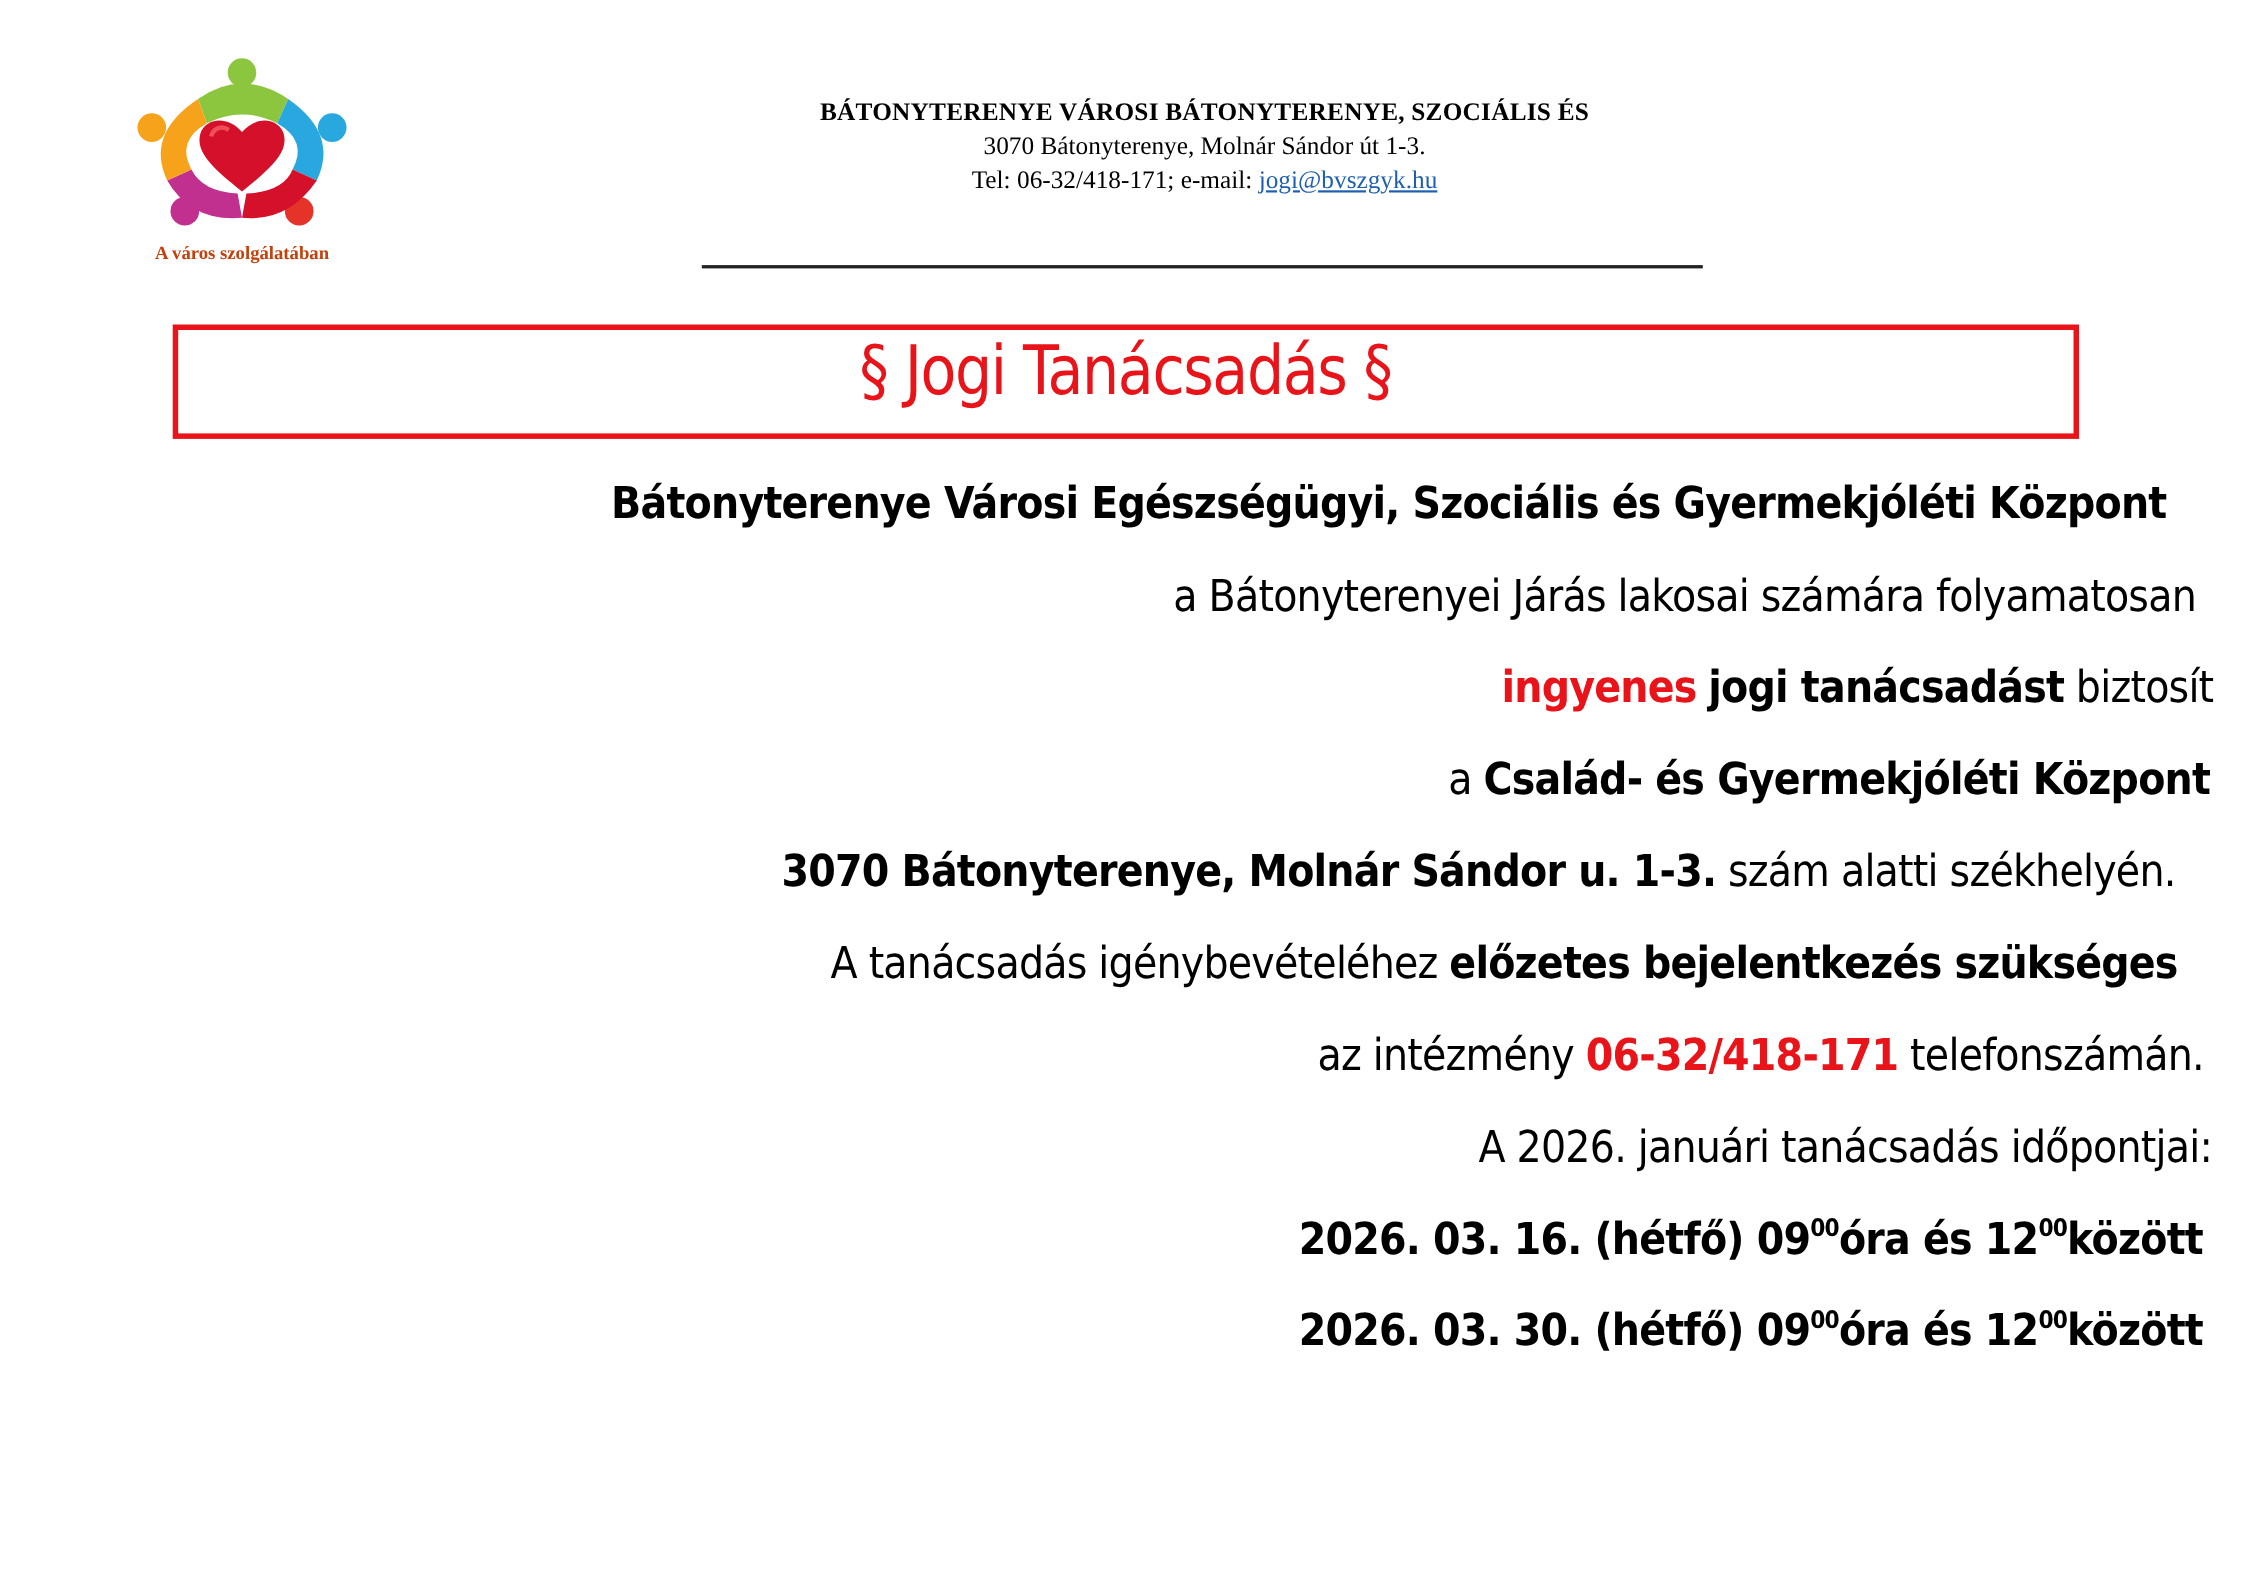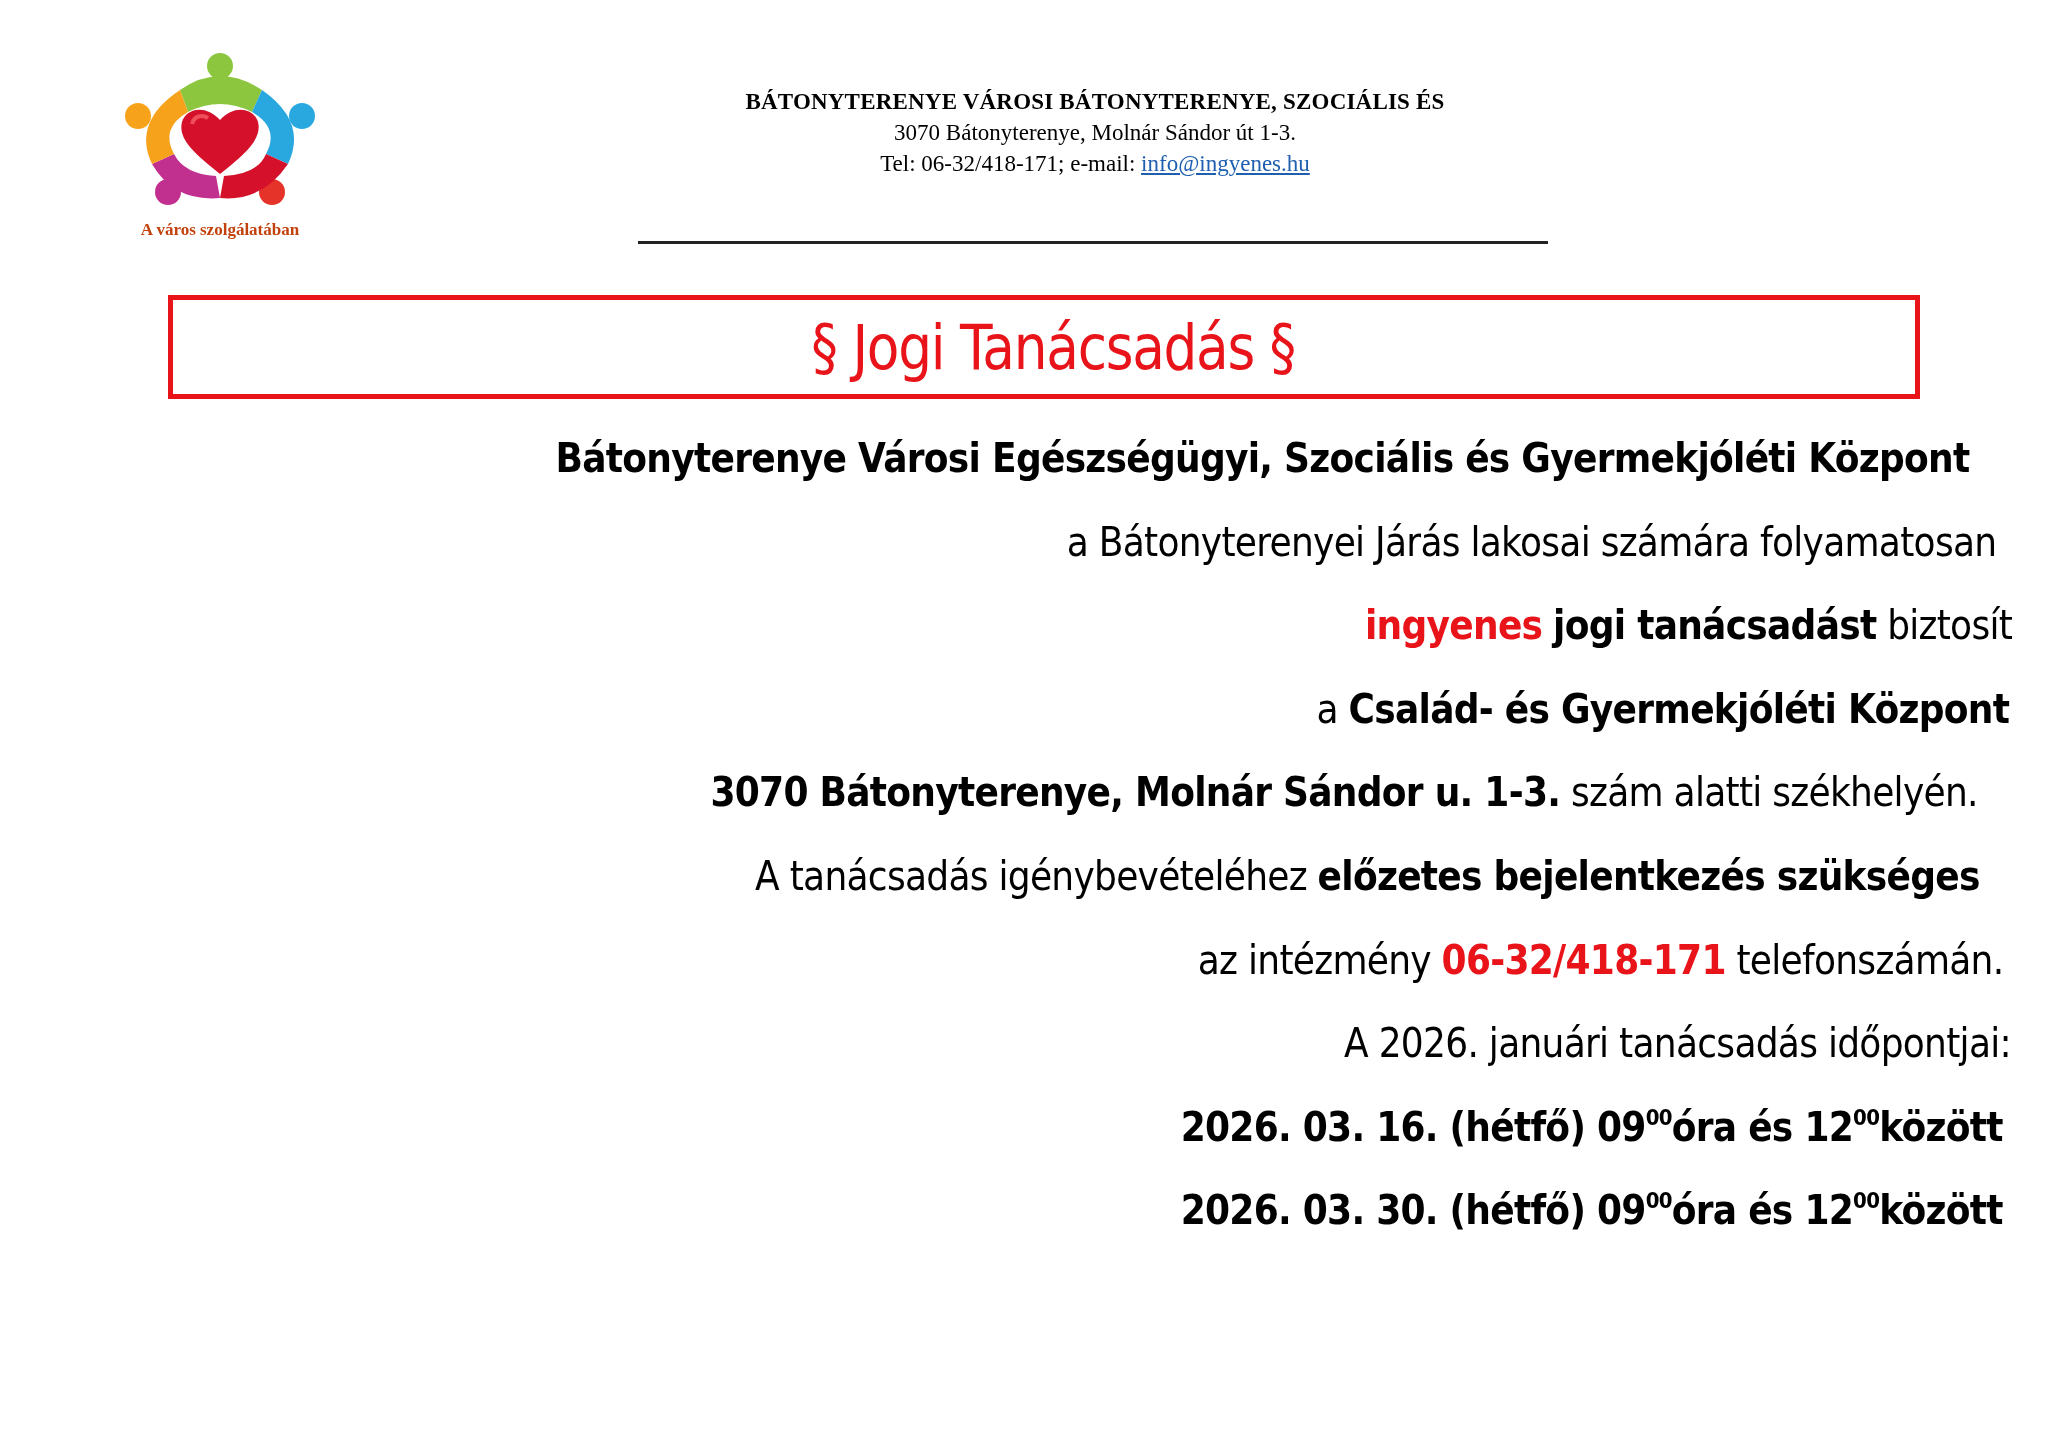--- a/index.html
+++ b/index.html
@@ -59,29 +59,28 @@
     .rule {
       position: absolute;
       left: 638px;
       top: 241px;
       width: 910px;
       height: 0;
       border-top: 3px solid #222;
     }
     .title-box {
       position: absolute;
-      left: 168px;
+      left: 157px;
       top: 295px;
       width: 1723px;
       height: 94px;
       border: 5px solid #e8141a;
       display: flex;
-      align-items: center;
+      align-items: flex-start;
       justify-content: center;
-      padding-left: 19px;
     }
     .title-box .title {
       font-family: "DejaVu Sans", "Liberation Sans", sans-serif;
       font-size: 62px;
       color: #e8141a;
       letter-spacing: -1.5px;
       transform: scaleX(0.86);
       white-space: nowrap;
     }
     .body-lines {
@@ -132,21 +131,21 @@
 
     <path d="M108 122 C80 100 66 86 70 70 C74 56 94 52 108 68 C122 52 142 56 146 70 C150 86 136 100 108 122 Z" fill="#d4102a"></path>
     <path d="M96 66 C90 62 82 64 80 72" stroke="#ff7a7a" stroke-width="4" fill="none" opacity="0.6"></path>
   </svg>
   <div class="logo-caption">A város szolgálatában</div>
 </div>
 
 <div class="letterhead">
   <div class="org">BÁTONYTERENYE VÁROSI BÁTONYTERENYE, SZOCIÁLIS ÉS</div>
   <div class="addr">3070 Bátonyterenye, Molnár Sándor út 1-3.</div>
-  <div class="contact"><span>Tel: 06-32/418-171; e-mail: </span><a>info@ingyenes.hu</a></div>
+  <div class="contact"><span>Tel: 06-32/418-171; e-mail: </span><a>jogi@bvszgyk.hu</a></div>
 </div>
 
 <div class="rule"></div>
 
 <div class="title-box">
   <div class="title">§ Jogi Tanácsadás §</div>
 </div>
 
 <div class="body-lines">
   <div class="line">

